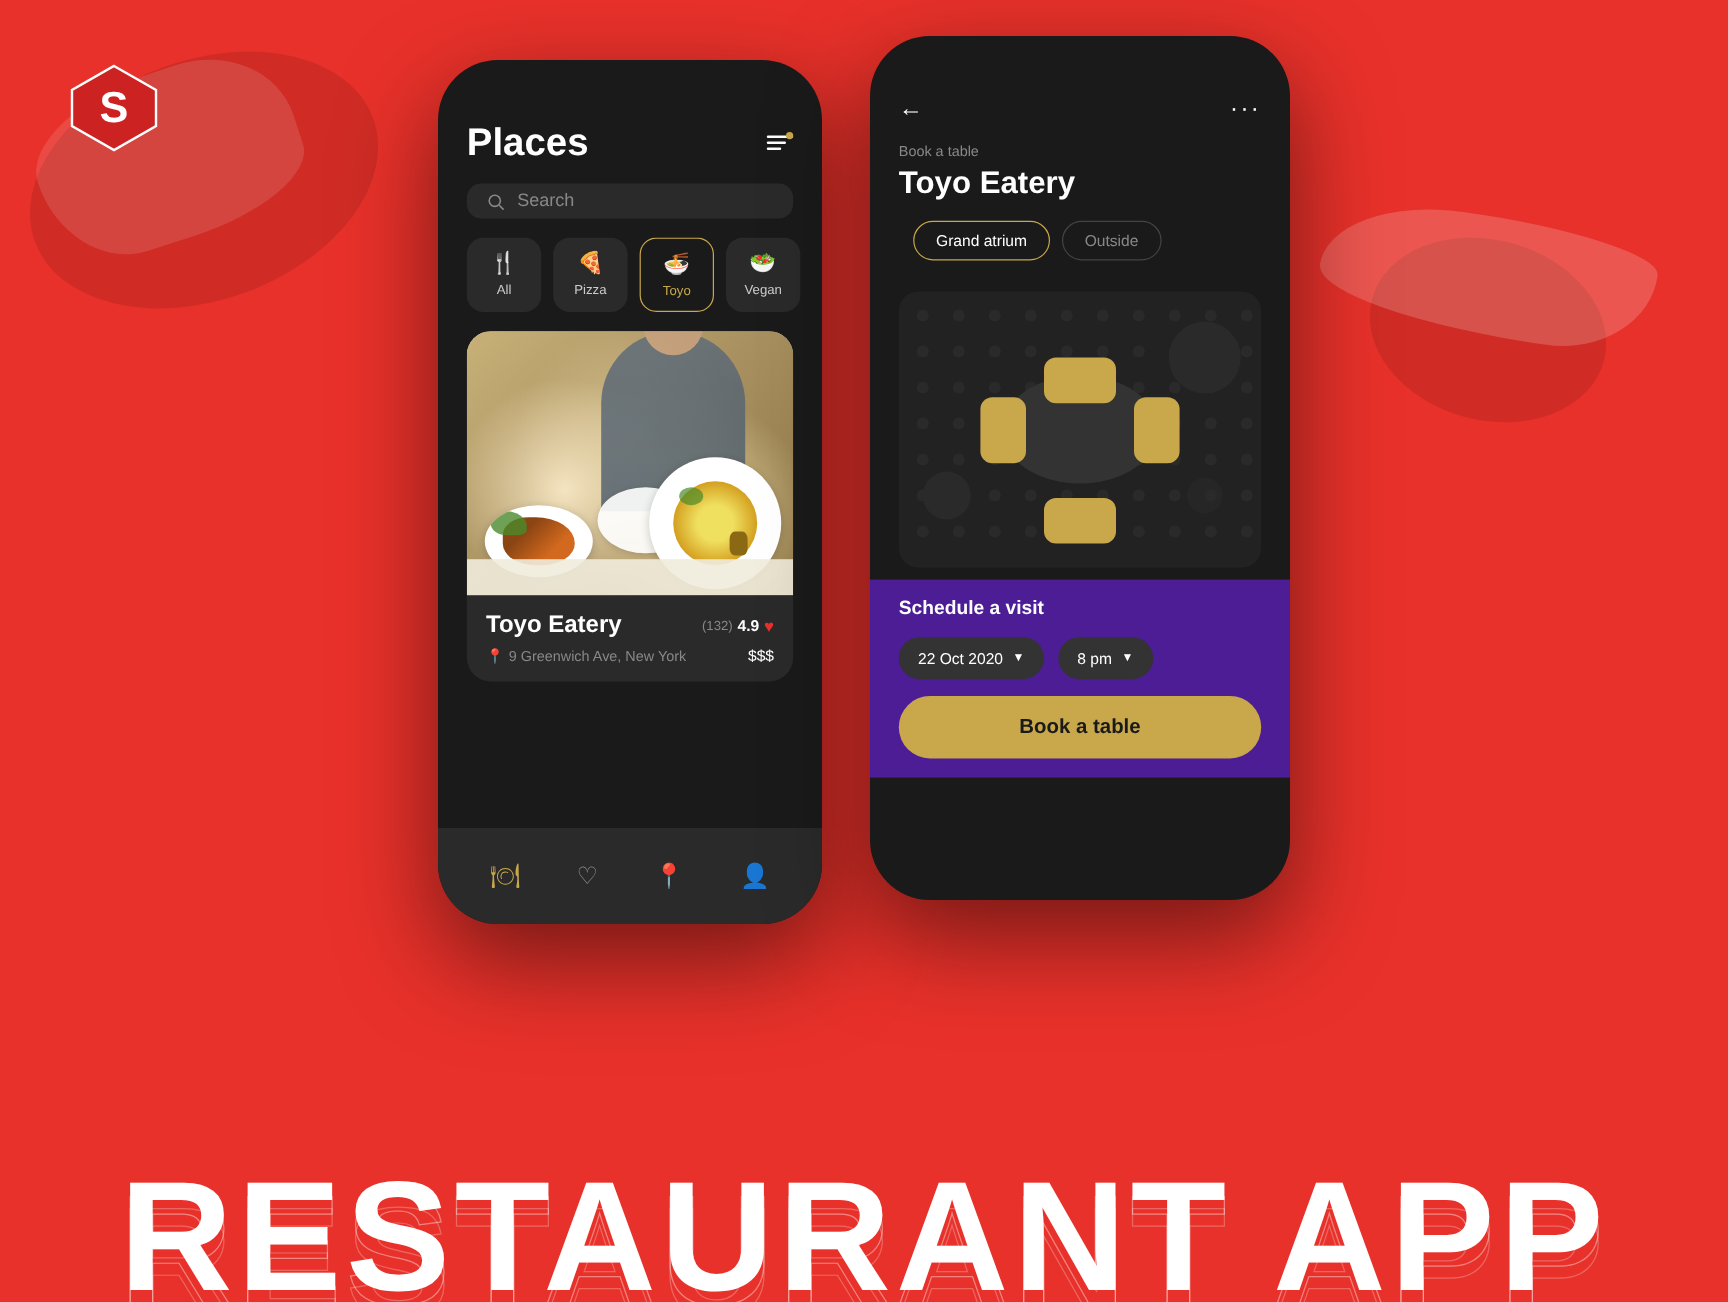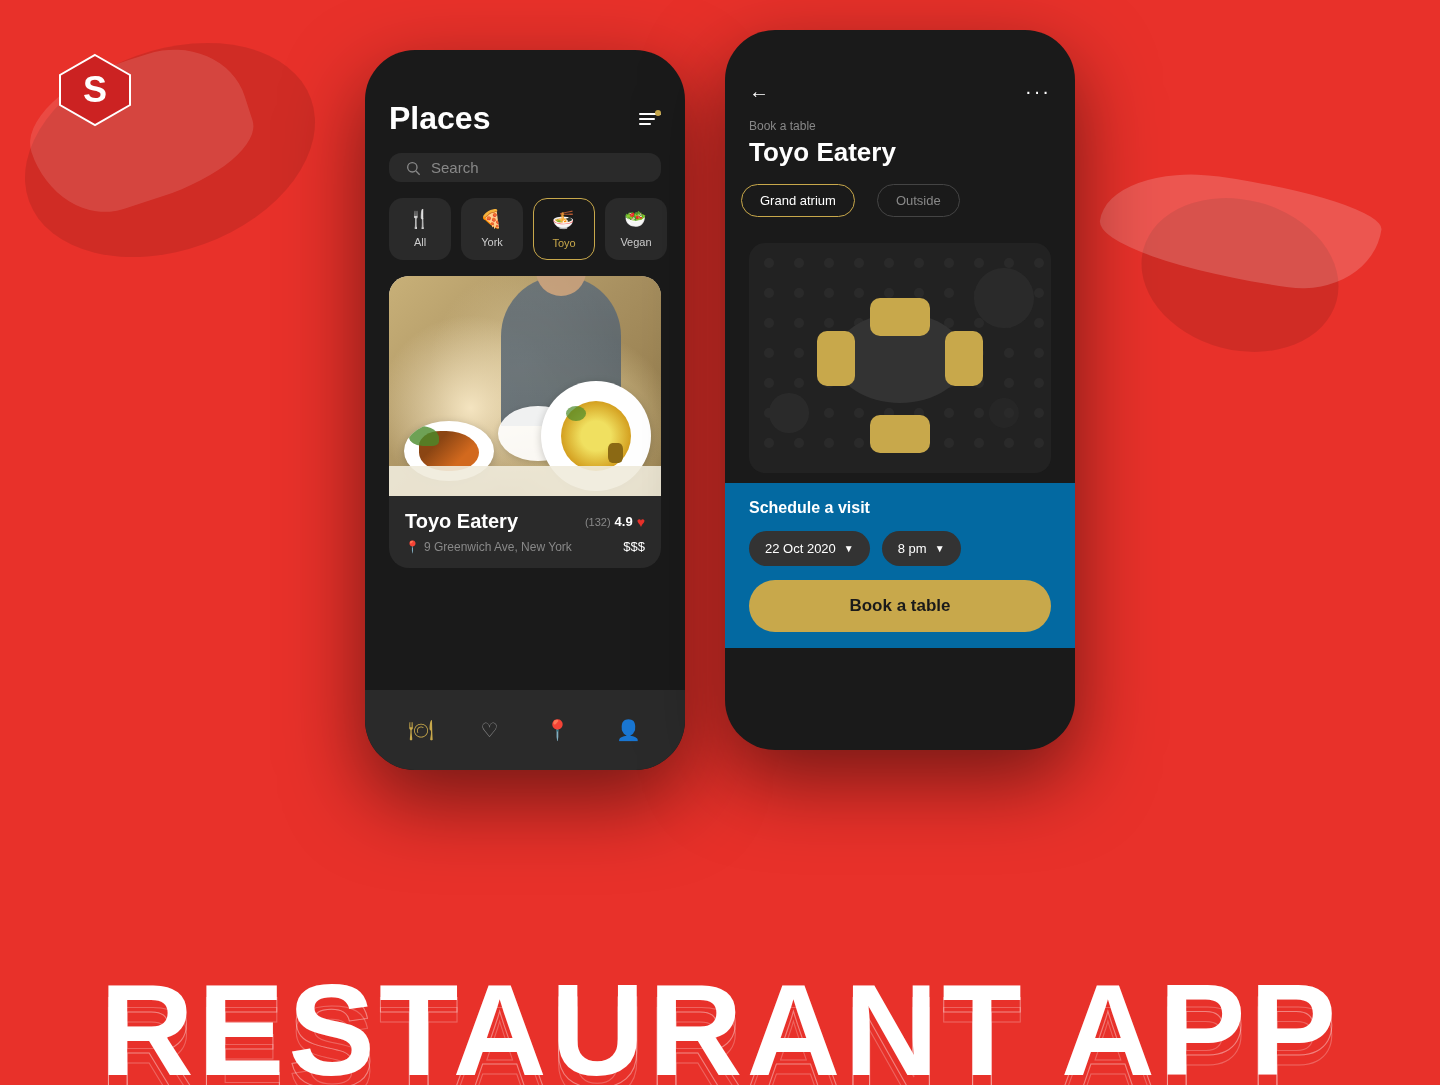--- a/index.html
+++ b/index.html
@@ -296,22 +296,22 @@
       padding: 0 24px;
       font-size: 26px;
       font-weight: 700;
       color: white;
       margin-bottom: 16px;
     }
 
     
     .section-tabs {
       display: flex;
-      gap: 22px;
-      padding: 0 16px 16px;
+      gap: 10px;
+      padding: 0 36px 16px;
     }
 
     .section-tab {
       padding: 8px 18px;
       border-radius: 20px;
       font-size: 13px;
       cursor: pointer;
     }
 
     .section-tab.active {
@@ -334,21 +334,21 @@
       border-radius: 16px;
       position: relative;
       display: flex;
       align-items: center;
       justify-content: center;
     }
 
     
     .schedule-section {
       padding: 16px 24px;
-      background: #0369a1;
+      background: #4c1d95;
       margin: 8px 0 0;
     }
 
     .schedule-title {
       font-size: 16px;
       font-weight: 600;
       color: white;
       margin-bottom: 14px;
     }
 
@@ -625,21 +625,21 @@
         <span class="search-placeholder">Search</span>
       </div>
 
       <div class="categories">
         <div class="category-item">
           <span class="category-icon">🍴</span>
           <span class="category-label">All</span>
         </div>
         <div class="category-item">
           <span class="category-icon">🍕</span>
-          <span class="category-label">York</span>
+          <span class="category-label">Pizza</span>
         </div>
         <div class="category-item active">
           <span class="category-icon">🍜</span>
           <span class="category-label">Toyo</span>
         </div>
         <div class="category-item">
           <span class="category-icon">🥗</span>
           <span class="category-label">Vegan</span>
         </div>
       </div>

